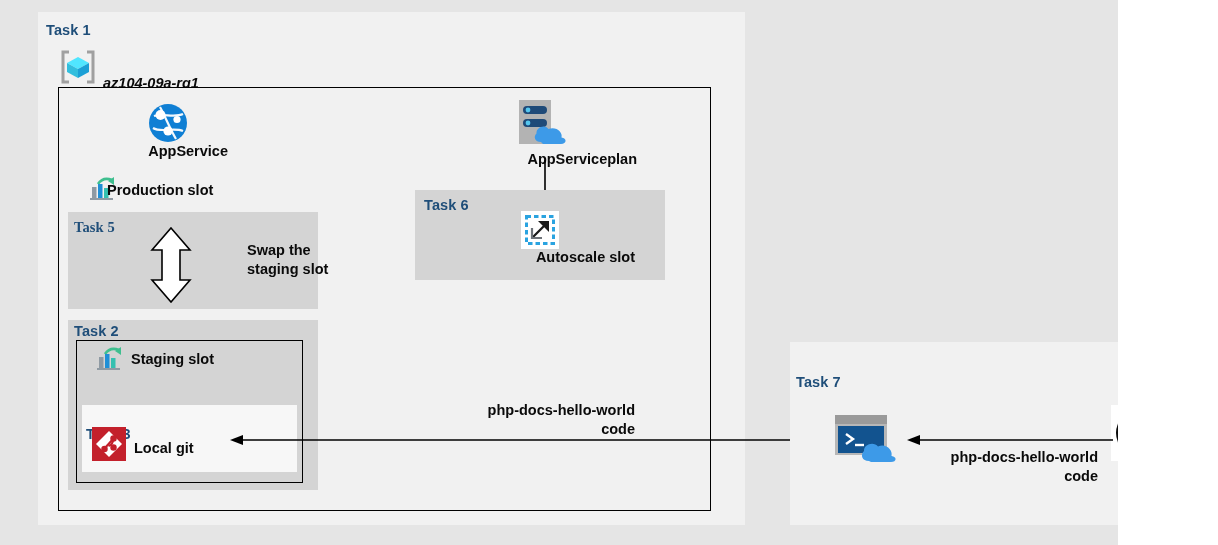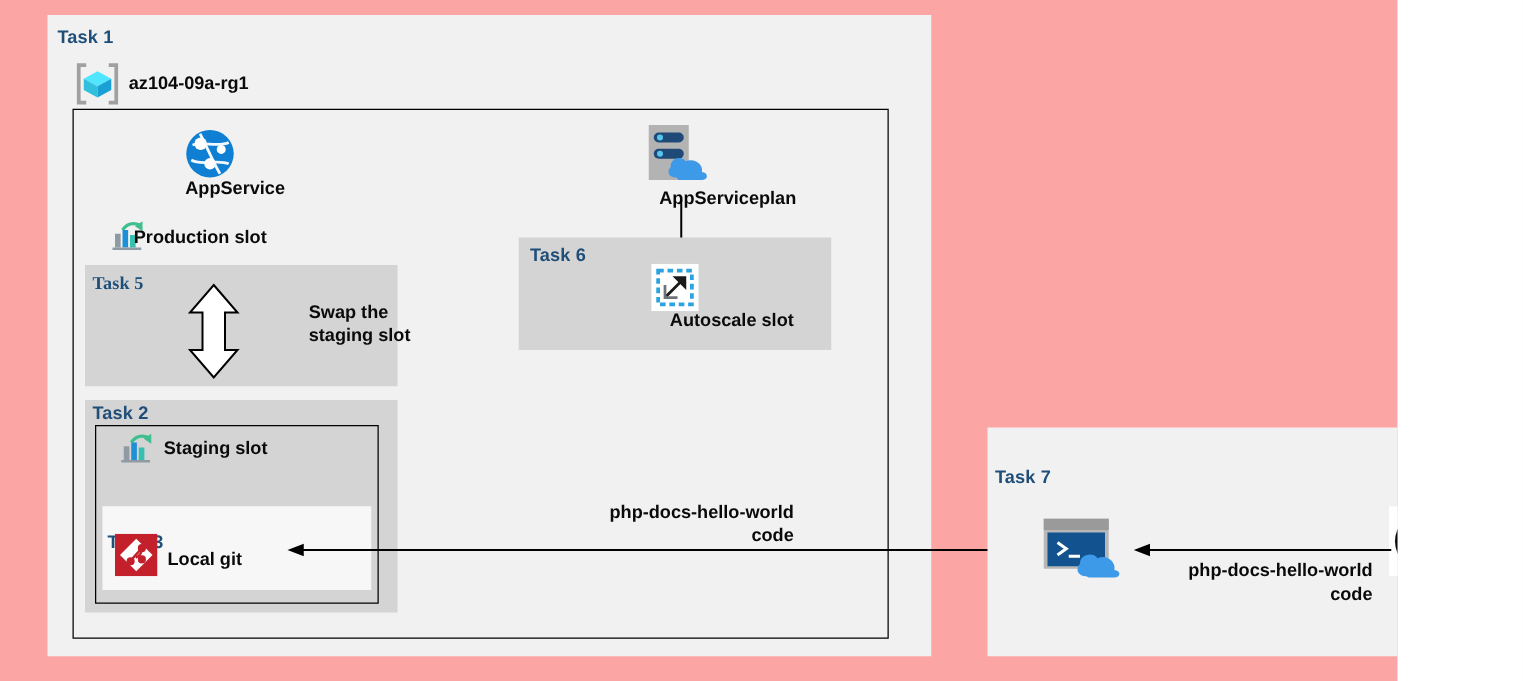--- a/index.html
+++ b/index.html
@@ -7,21 +7,21 @@
     padding: 0;
     background: #ffffff;
   }
   body {
     font-family: "Liberation Sans", sans-serif;
   }
   #canvas {
     position: relative;
     width: 1118px;
     height: 545px;
-    background: #fca5a5;
+    background: #e5e5e5;
     overflow: hidden;
   }
   .box {
     position: absolute;
     box-sizing: border-box;
   }
   .box-lightgray { background: #f1f1f1; }
   .box-midgray   { background: #d4d4d4; }
   .box-white     { background: #f7f7f7; }
   .bordered      { border: 1px solid #000000; }
@@ -60,21 +60,21 @@
 
   <div class="icon" style="left:60px; top:50px;">
     <svg width="36" height="34" viewBox="0 0 36 34">
       <path d="M9 2 L3 2 L3 32 L9 32" fill="none" stroke="#a0a0a0" stroke-width="3"></path>
       <path d="M27 2 L33 2 L33 32 L27 32" fill="none" stroke="#a0a0a0" stroke-width="3"></path>
       <polygon points="18,7 29,13 18,19 7,13" fill="#50e6ff"></polygon>
       <polygon points="7,13 18,19 18,28 7,22" fill="#32bedd"></polygon>
       <polygon points="29,13 18,19 18,28 29,22" fill="#1ba0d6"></polygon>
     </svg>
   </div>
-  <div class="node-label" style="left:103px; top:58px;">az104-09a-rg1</div>
+  <div class="node-label" style="left:103px; top:74px;font-style:italic;">az104-09a-rg1</div>
 
   <div class="box box-lightgray bordered" style="left:58px; top:87px; width:653px; height:424px;"></div>
 
   <div class="icon" style="left:148px; top:103px;">
     <svg width="40" height="40" viewBox="0 0 40 40">
       <circle cx="20" cy="20" r="19" fill="#0f7fd4"></circle>
       <path d="M6 13 C14 10 27 15 35 11" stroke="#ffffff" stroke-width="2.2" fill="none" opacity="0.95"></path>
       <path d="M5 25 C13 30 26 24 35 28" stroke="#ffffff" stroke-width="2.2" fill="none" opacity="0.95"></path>
       <path d="M12 4 C17 13 22 26 28 36" stroke="#ffffff" stroke-width="2.2" fill="none" opacity="0.95"></path>
       <circle cx="12.5" cy="12" r="5" fill="#ffffff"></circle>

